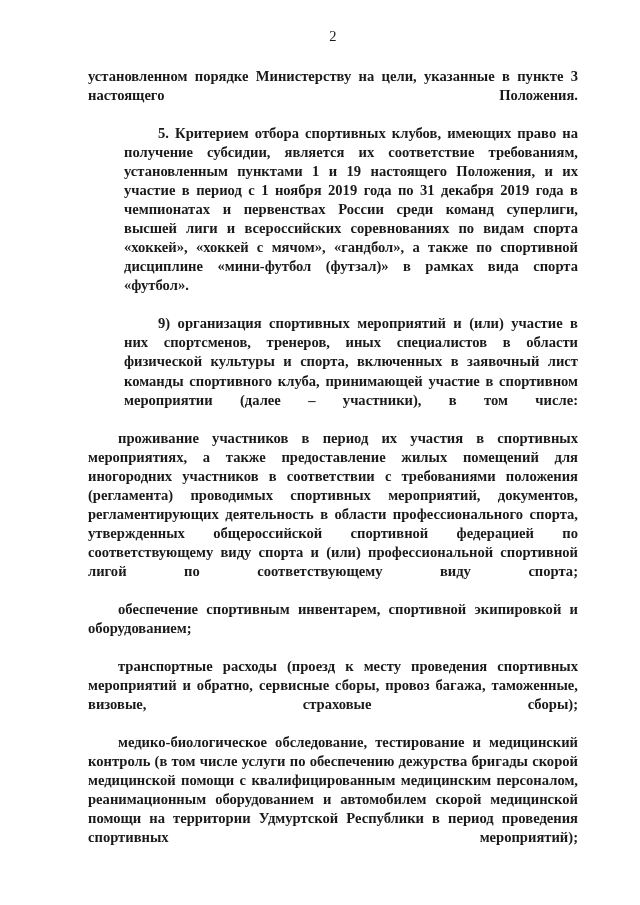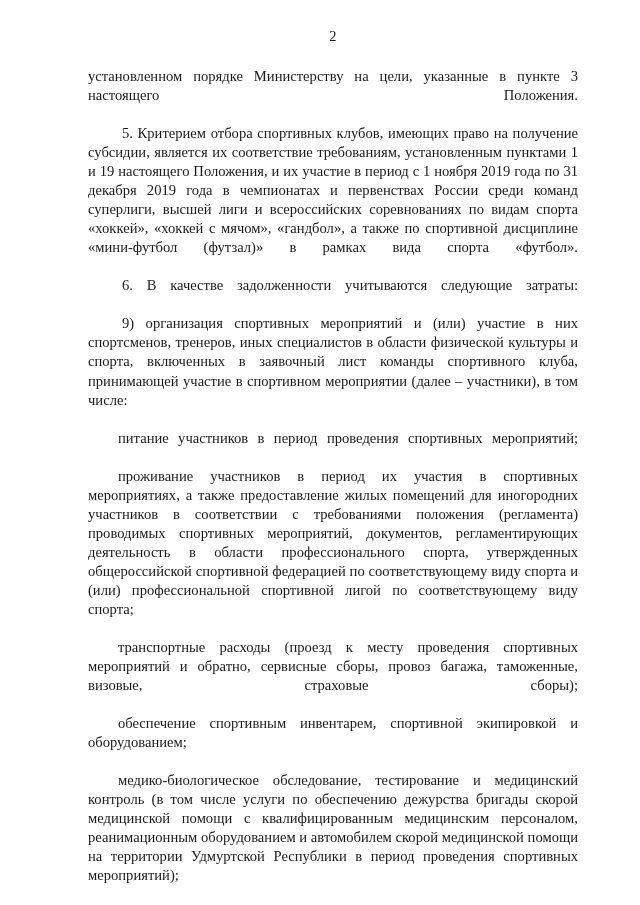--- a/index.html
+++ b/index.html
@@ -30,23 +30,25 @@
   .doc-body {
     font-size: 14.6px;
     line-height: 1.305;
     text-align: justify;
     text-justify: inter-word;
   }
   .para {
     margin: 0;
     text-indent: 0;
     text-align: justify;
+    font-weight: bold;
   }
   .para.indent {
     text-indent: 34px;
+    margin-left: 36px;
   }
   .para.indent-small {
     text-indent: 30px;
   }
   
   .para::after {
     content: "";
     display: inline-block;
     width: 100%;
   }
@@ -54,23 +56,21 @@
 </head>
 <body>
 
 <div class="page">
 
   <div class="page-number">2</div>
 
   <div class="doc-body">
     <p class="para">установленном порядке Министерству на цели, указанные в пункте 3 настоящего Положения.</p>
     <p class="para indent">5. Критерием отбора спортивных клубов, имеющих право на получение субсидии, является их соответствие требованиям, установленным пунктами 1 и 19 настоящего Положения, и их участие в период с 1 ноября 2019 года по 31 декабря 2019 года в чемпионатах и первенствах России среди команд суперлиги, высшей лиги и всероссийских соревнованиях по видам спорта «хоккей», «хоккей с мячом», «гандбол», а также по спортивной дисциплине «мини-футбол (футзал)» в рамках вида спорта «футбол».</p>
-    <p class="para indent">6. В качестве задолженности учитываются следующие затраты:</p>
     <p class="para indent">9) организация спортивных мероприятий и (или) участие в них спортсменов, тренеров, иных специалистов в области физической культуры и спорта, включенных в заявочный лист команды спортивного клуба, принимающей участие в спортивном мероприятии (далее – участники), в том числе:</p>
-    <p class="para indent-small">питание участников в период проведения спортивных мероприятий;</p>
     <p class="para indent-small">проживание участников в период их участия в спортивных мероприятиях, а также предоставление жилых помещений для иногородних участников в соответствии с требованиями положения (регламента) проводимых спортивных мероприятий, документов, регламентирующих деятельность в области профессионального спорта, утвержденных общероссийской спортивной федерацией по соответствующему виду спорта и (или) профессиональной спортивной лигой по соответствующему виду спорта;</p>
+    <p class="para indent-small">обеспечение спортивным инвентарем, спортивной экипировкой и оборудованием;</p>
     <p class="para indent-small">транспортные расходы (проезд к месту проведения спортивных мероприятий и обратно, сервисные сборы, провоз багажа, таможенные, визовые, страховые сборы);</p>
-    <p class="para indent-small">обеспечение спортивным инвентарем, спортивной экипировкой и оборудованием;</p>
     <p class="para indent-small">медико-биологическое обследование, тестирование и медицинский контроль (в том числе услуги по обеспечению дежурства бригады скорой медицинской помощи с квалифицированным медицинским персоналом, реанимационным оборудованием и автомобилем скорой медицинской помощи на территории Удмуртской Республики в период проведения спортивных мероприятий);</p>
 
   </div>
 
 </div>
 
 </body></html>

